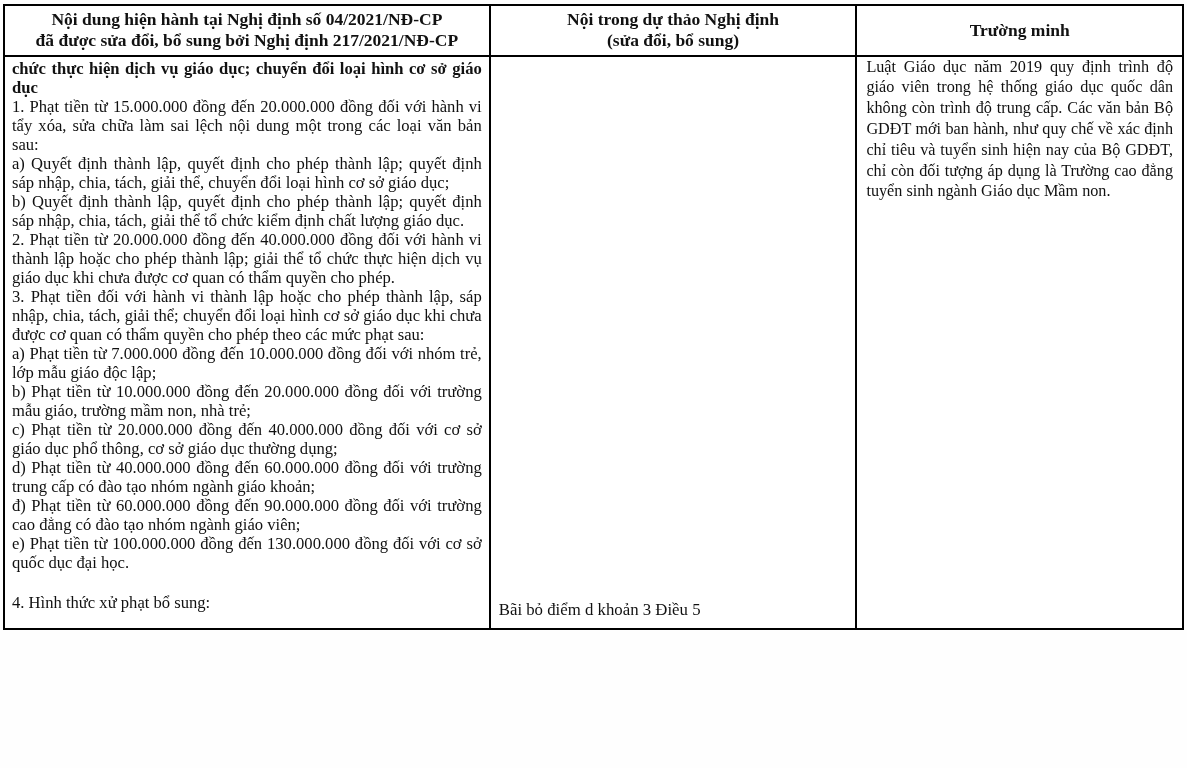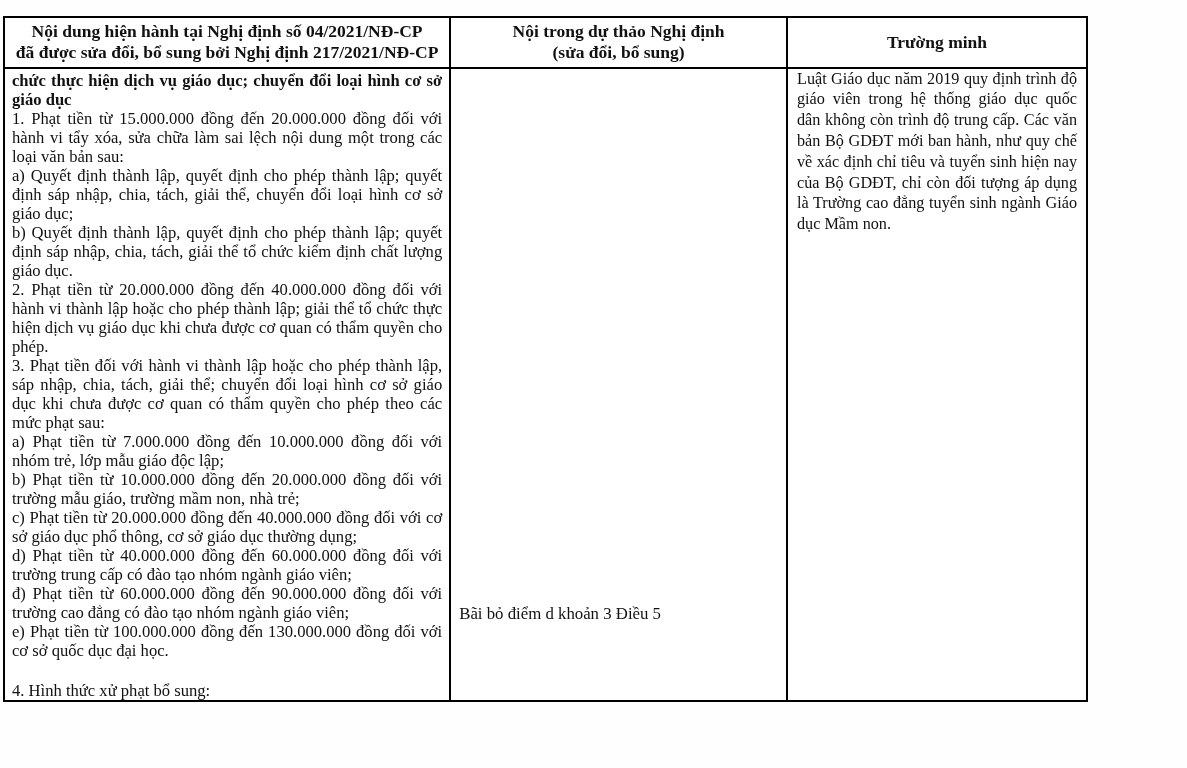--- a/index.html
+++ b/index.html
@@ -10,41 +10,41 @@
     color: #111111;
     overflow: hidden;
   }
   .page {
     position: relative;
     width: 1187px; height: 768px;
     background: #fefefe;
   }
   table.doc-table {
     position: absolute;
-    left: 3px; top: 16px;
-    width: 1085px;
+    left: 3px; top: 4px;
+    width: 1181px;
     border-collapse: collapse;
     table-layout: fixed;
   }
   col.c1 { width: 41.2%; }
   col.c2 { width: 31.1%; }
   col.c3 { width: 27.7%; }
   th, td { border: 2px solid #000; background: #fff; }
   th {
     font-weight: bold;
     font-size: 17.5px;
     line-height: 1.22;
     text-align: center;
     vertical-align: middle;
     padding: 3px 6px;
     height: 44px;
   }
   td { vertical-align: top; }
   .cell-left  { padding: 2px 7px 0 7px; }
-  .cell-mid   { padding: 0 8px; }
+  .cell-mid   { padding: 8px 8px; }
   .cell-right { padding: 0 9px; }
   .para {
     font-size: 16.6px;
     line-height: 19px;
     text-align: justify;
   }
   .para.bold { font-weight: bold; }
   .para.blank { height: 21.4px; }
   .draft-text {
     margin-top: 534px;
@@ -88,21 +88,21 @@
         <td class="cell-left">
           <p class="para bold">chức thực hiện dịch vụ giáo dục; chuyển đổi loại hình cơ sở giáo dục</p>
           <p class="para">1. Phạt tiền từ 15.000.000 đồng đến 20.000.000 đồng đối với hành vi tẩy xóa, sửa chữa làm sai lệch nội dung một trong các loại văn bản sau:</p>
           <p class="para">a) Quyết định thành lập, quyết định cho phép thành lập; quyết định sáp nhập, chia, tách, giải thể, chuyển đổi loại hình cơ sở giáo dục;</p>
           <p class="para">b) Quyết định thành lập, quyết định cho phép thành lập; quyết định sáp nhập, chia, tách, giải thể tổ chức kiểm định chất lượng giáo dục.</p>
           <p class="para">2. Phạt tiền từ 20.000.000 đồng đến 40.000.000 đồng đối với hành vi thành lập hoặc cho phép thành lập; giải thể tổ chức thực hiện dịch vụ giáo dục khi chưa được cơ quan có thẩm quyền cho phép.</p>
           <p class="para">3. Phạt tiền đối với hành vi thành lập hoặc cho phép thành lập, sáp nhập, chia, tách, giải thể; chuyển đổi loại hình cơ sở giáo dục khi chưa được cơ quan có thẩm quyền cho phép theo các mức phạt sau:</p>
           <p class="para">a) Phạt tiền từ 7.000.000 đồng đến 10.000.000 đồng đối với nhóm trẻ, lớp mẫu giáo độc lập;</p>
           <p class="para">b) Phạt tiền từ 10.000.000 đồng đến 20.000.000 đồng đối với trường mẫu giáo, trường mầm non, nhà trẻ;</p>
           <p class="para">c) Phạt tiền từ 20.000.000 đồng đến 40.000.000 đồng đối với cơ sở giáo dục phổ thông, cơ sở giáo dục thường dụng;</p>
-          <p class="para">d) Phạt tiền từ 40.000.000 đồng đến 60.000.000 đồng đối với trường trung cấp có đào tạo nhóm ngành giáo viên;</p>
+          <p class="para">d) Phạt tiền từ 40.000.000 đồng đến 60.000.000 đồng đối với trường trung cấp có đào tạo nhóm ngành giáo khoản;</p>
           <p class="para">đ) Phạt tiền từ 60.000.000 đồng đến 90.000.000 đồng đối với trường cao đẳng có đào tạo nhóm ngành giáo viên;</p>
           <p class="para">e) Phạt tiền từ 100.000.000 đồng đến 130.000.000 đồng đối với cơ sở quốc dục đại học.</p>
           <p class="para blank"></p>
           <p class="para">4. Hình thức xử phạt bổ sung:</p>
         </td>
         <td class="cell-mid">
           <p class="draft-text">Bãi bỏ điểm d khoản 3 Điều 5</p>
         </td>
         <td class="cell-right">
           <p class="explain-text">Luật Giáo dục năm 2019 quy định trình độ giáo viên trong hệ thống giáo dục quốc dân không còn trình độ trung cấp. Các văn bản Bộ GDĐT mới ban hành, như quy chế về xác định chỉ tiêu và tuyển sinh hiện nay của Bộ GDĐT, chỉ còn đối tượng áp dụng là Trường cao đẳng tuyển sinh ngành Giáo dục Mầm non.</p>

